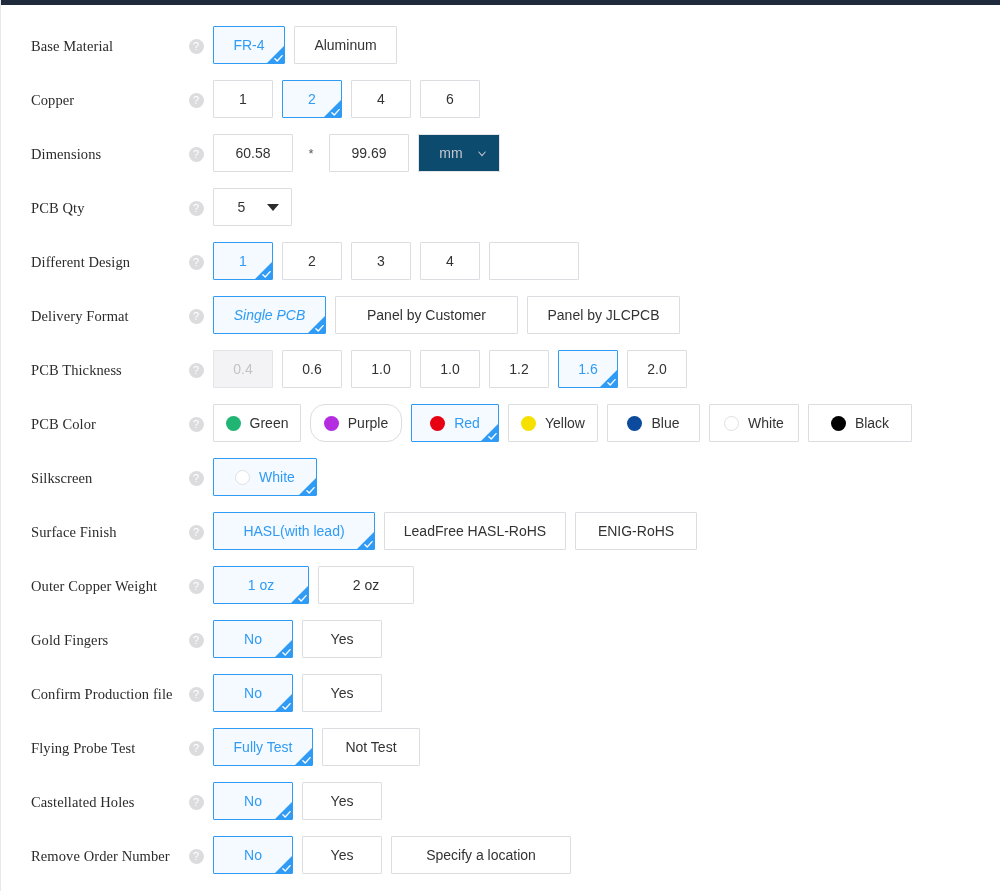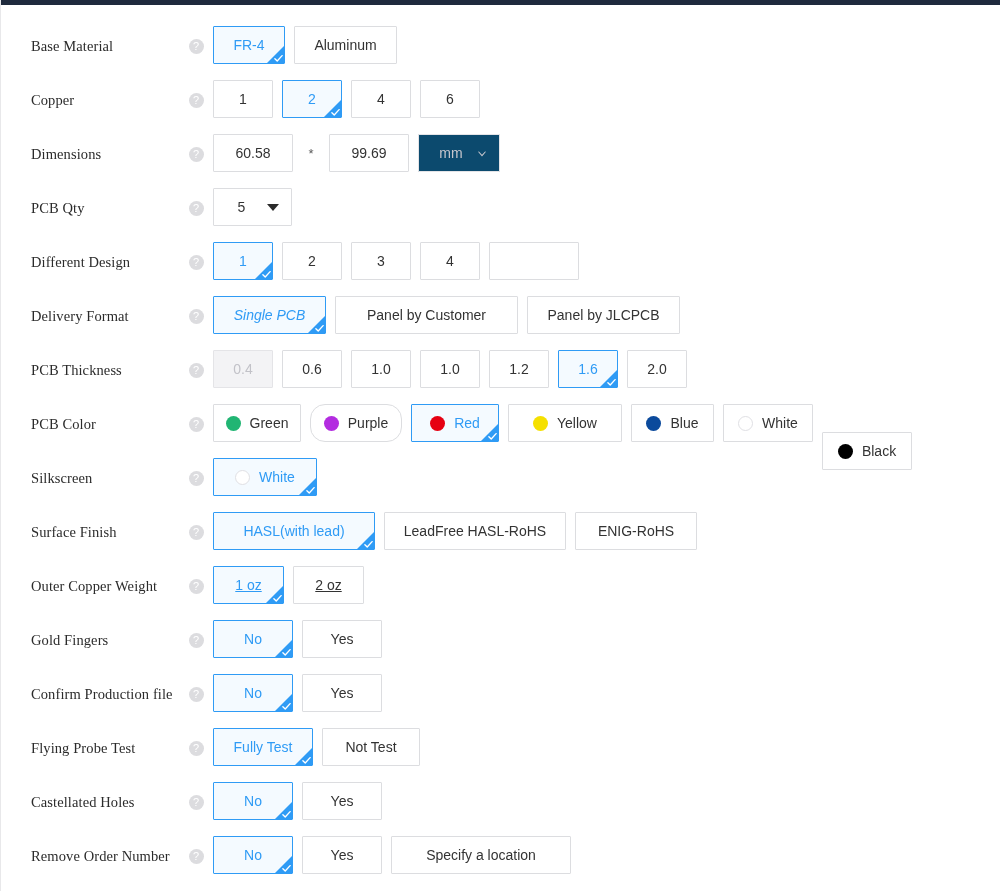--- a/index.html
+++ b/index.html
@@ -149,29 +149,29 @@
   .w-fr4      { width: 72px; }
   .w-alum     { width: 103px; }
   .w-layer    { width: 60px; }
   .w-diff     { width: 60px; }
   .w-del1     { width: 113px; font-style: italic; }
   .w-del2     { width: 183px; }
   .w-del3     { width: 153px; }
   .w-thick    { width: 60px; }
   .w-color    { width: 88px; }
   .w-colorp   { width: 92px; border-radius: 15px; }
-  .w-colory   { width: 114px; }
-  .w-colorb   { width: 83px; text-align: right; }
+  .w-colory   { width: 90px; }
+  .w-colorb   { width: 93px; text-align: right; }
   .w-colorw   { width: 90px; }
-  .w-colork   { width: 90px; margin-top: 28px; }
+  .w-colork   { width: 104px; }
   .w-silk     { width: 104px; }
   .w-sf1      { width: 162px; }
   .w-sf2      { width: 182px; }
   .w-sf3      { width: 122px; }
-  .w-oz       { width: 71px; text-decoration: underline; }
+  .w-oz       { width: 96px; }
   .w-yn       { width: 80px; }
   .w-ft1      { width: 100px; }
   .w-ft2      { width: 98px; align-items: center; }
   .w-spec     { width: 180px; align-items: center; }
   
   .tinput {
     width: 80px;
     height: 38px;
     box-sizing: border-box;
     border: 1px solid #dcdde0;

